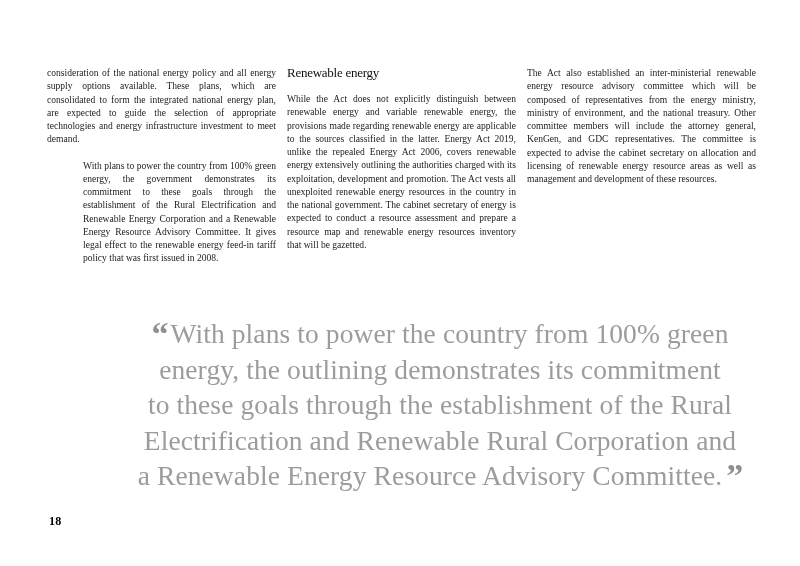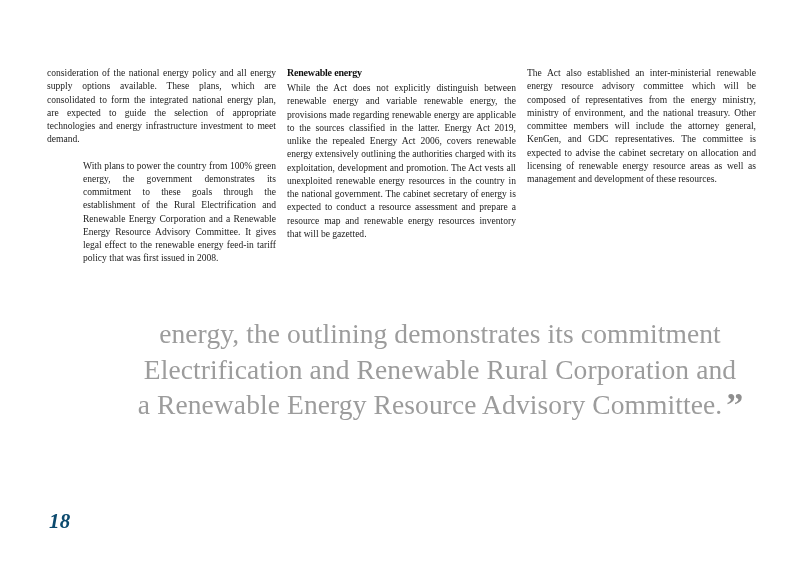--- a/index.html
+++ b/index.html
@@ -34,25 +34,25 @@
     gap: 11px;
     align-items: flex-start;
   }
   .col {
     width: 229px;
     flex: 0 0 229px;
   }
 
   .col-heading {
     font-family: "Liberation Serif", "DejaVu Serif", serif;
-    font-weight: bold;
-    font-size: 10px;
+    font-weight: normal;
+    font-size: 13px;
     line-height: 13.2px;
     color: #101010;
-    margin: 0 0 2px 0;
+    margin: 0 0 13px 0;
     letter-spacing: -0.02em;
     white-space: nowrap;
   }
   .col-heading.narrow {
     letter-spacing: -0.28px;
   }
 
   .col p {
     margin: 0;
     font-size: 9.55px;
@@ -99,25 +99,24 @@
     margin-left: 4px;
   }
 
   
   .folio {
     position: absolute;
     left: 49px;
     top: 512px;
     font-family: "Liberation Serif", "DejaVu Serif", serif;
     font-weight: bold;
-    font-size: 21px;
+    font-size: 12px;
     line-height: 18px;
-    color: #0c4a6e;
+    color: #000000;
     letter-spacing: 0.3px;
-    font-style: italic;
   }
 </style>
 </head>
 <body>
 
 <div class="page">
 
   <div class="columns">
 
     <div class="col">
@@ -130,20 +129,22 @@
       <p>While the Act does not explicitly distinguish between renewable energy and variable renewable energy, the provisions made regarding renewable energy are applicable to the sources classified in the latter. Energy Act 2019, unlike the repealed Energy Act 2006, covers renewable energy extensively outlining the authorities charged with its exploitation, development and promotion. The Act vests all unexploited renewable energy resources in the country in the national government. The cabinet secretary of energy is expected to conduct a resource assessment and prepare a resource map and renewable energy resources inventory that will be gazetted.</p>
     </div>
 
     <div class="col">
       <p>The Act also established an inter-ministerial renewable energy resource advisory committee which will be composed of representatives from the energy ministry, ministry of environment, and the national treasury. Other committee members will include the attorney general, KenGen, and GDC representatives. The committee is expected to advise the cabinet secretary on allocation and licensing of renewable energy resource areas as well as management and development of these resources.</p>
     </div>
 
   </div>
 
   <blockquote class="pullquote">
+    <div class="pq-line"><span class="pq-mark open">“</span><span>With plans to power the country from 100% green</span></div>
     <div class="pq-line"><span>energy, the outlining demonstrates its commitment</span></div>
+    <div class="pq-line"><span>to these goals through the establishment of the Rural</span></div>
     <div class="pq-line"><span>Electrification and Renewable Rural Corporation and</span></div>
     <div class="pq-line"><span>a Renewable Energy Resource Advisory Committee.</span><span class="pq-mark close">”</span></div>
   </blockquote>
 
   <div class="folio">18</div>
 
 </div>
 
 </body></html>

